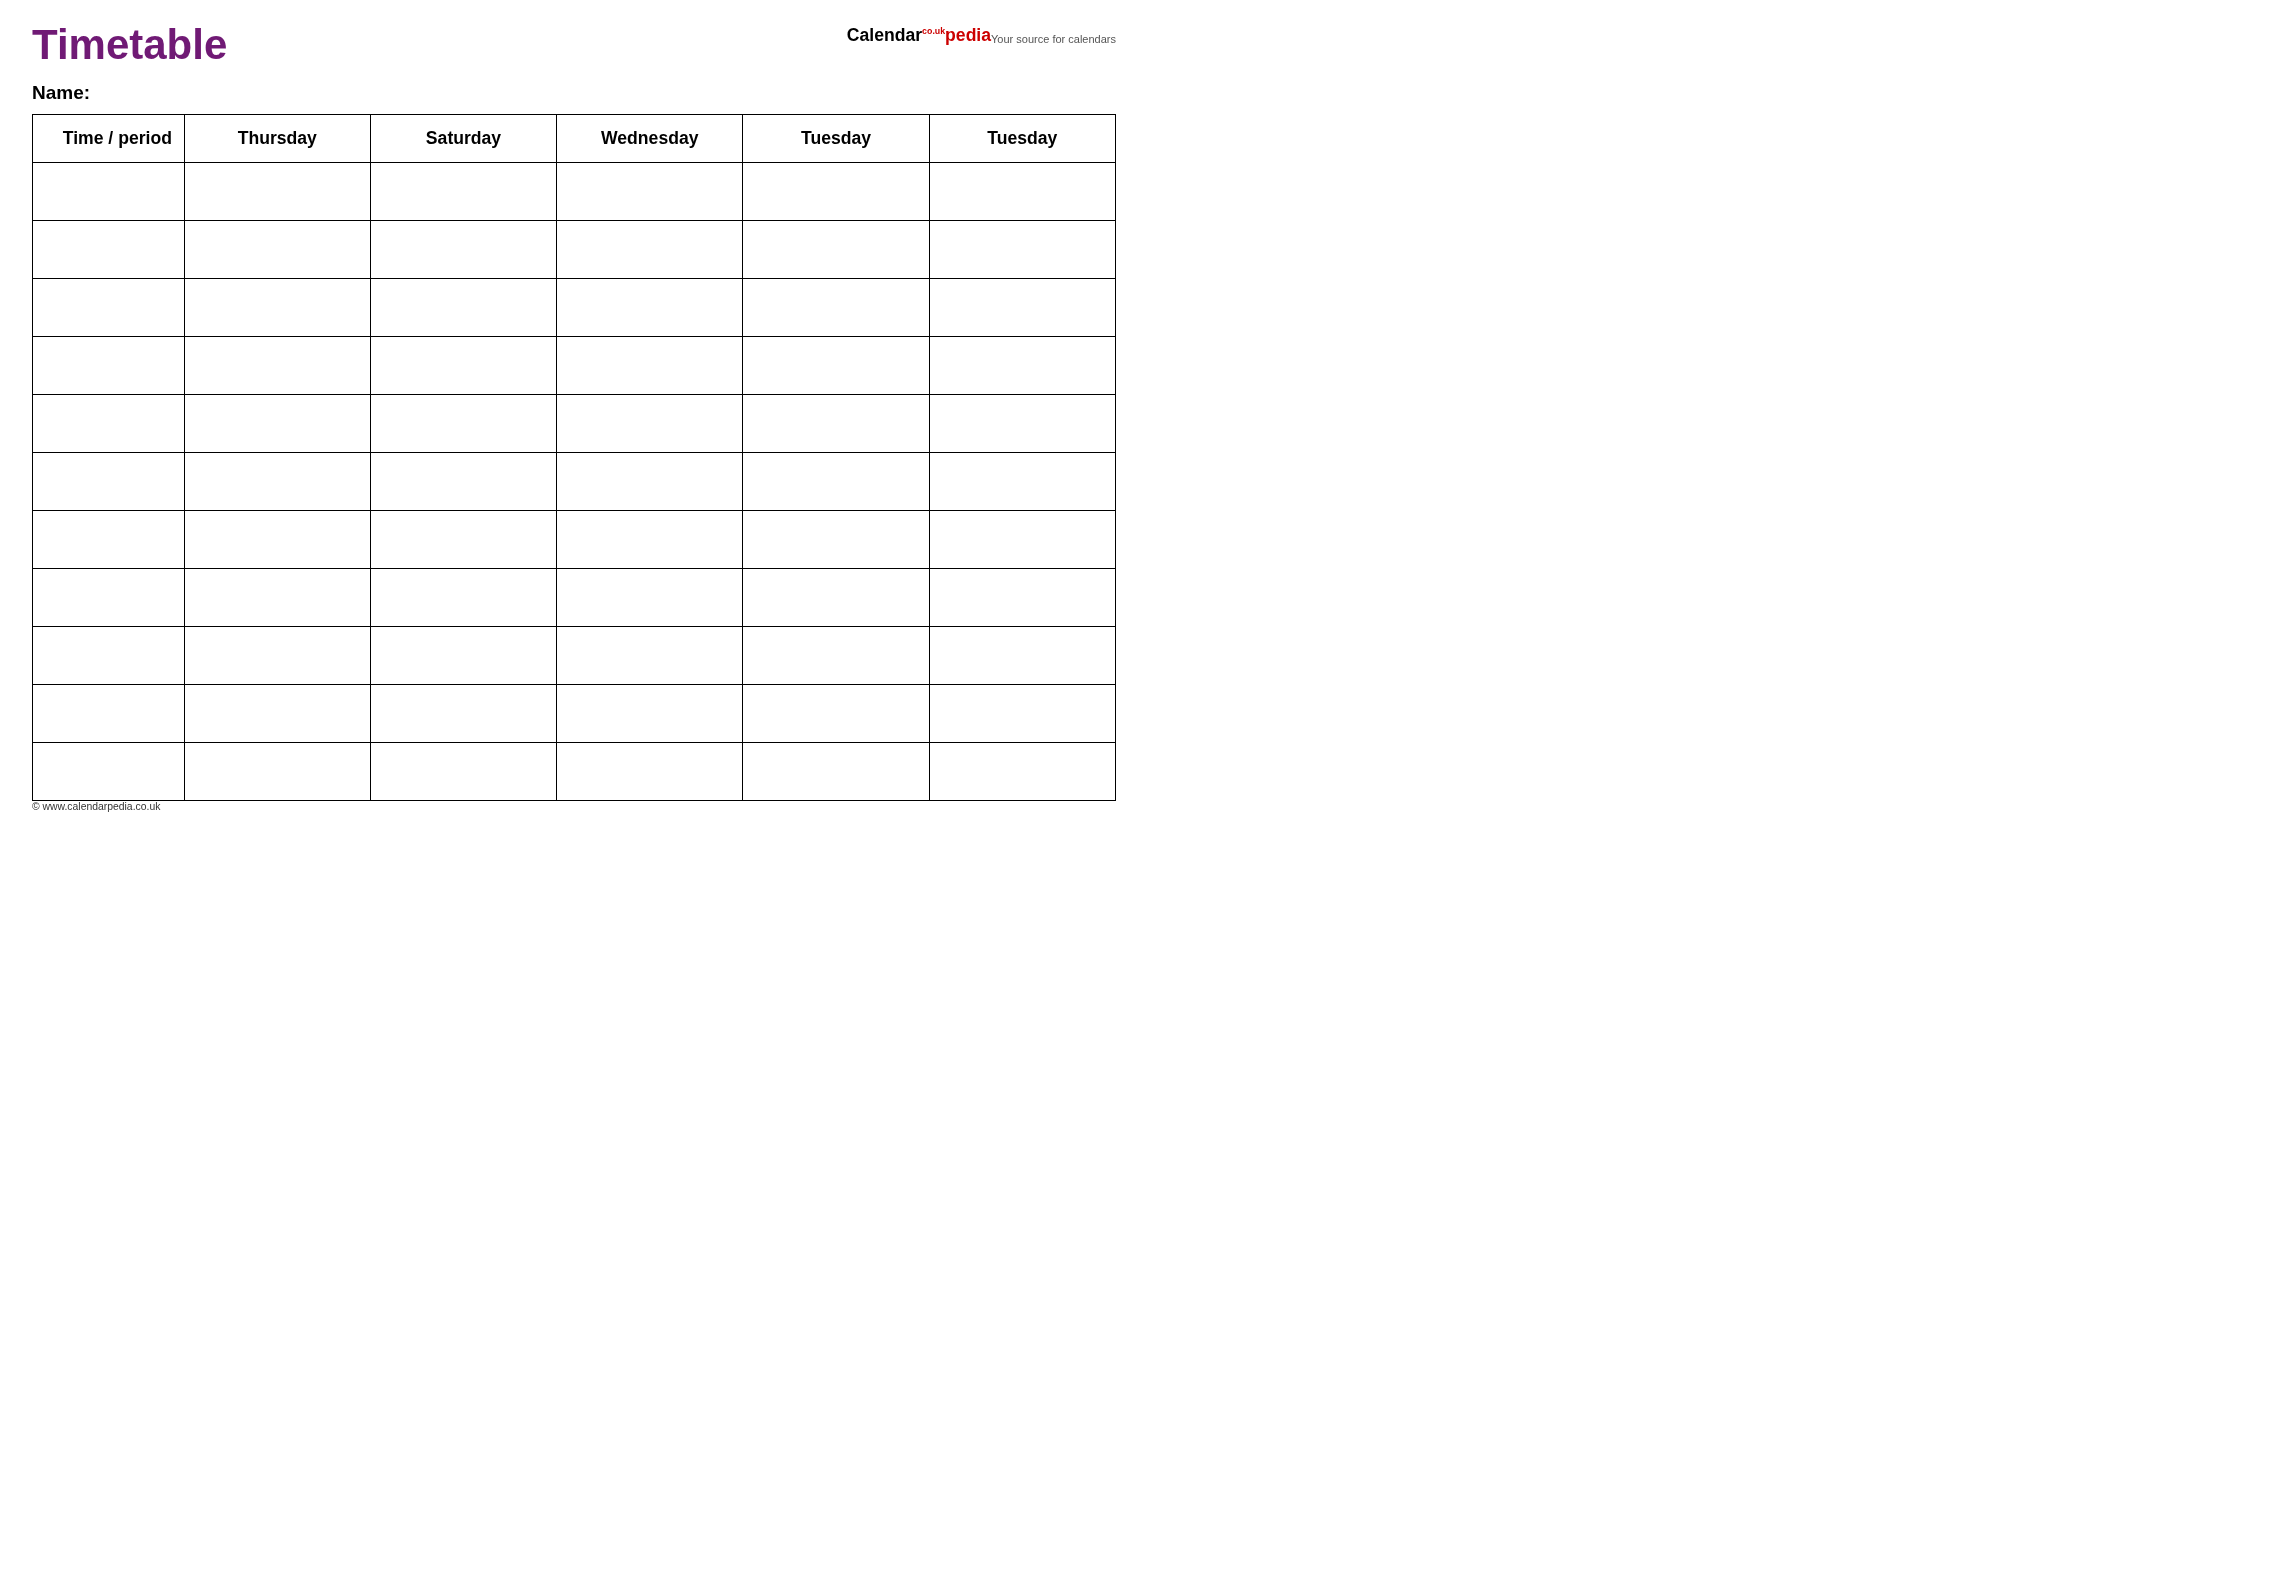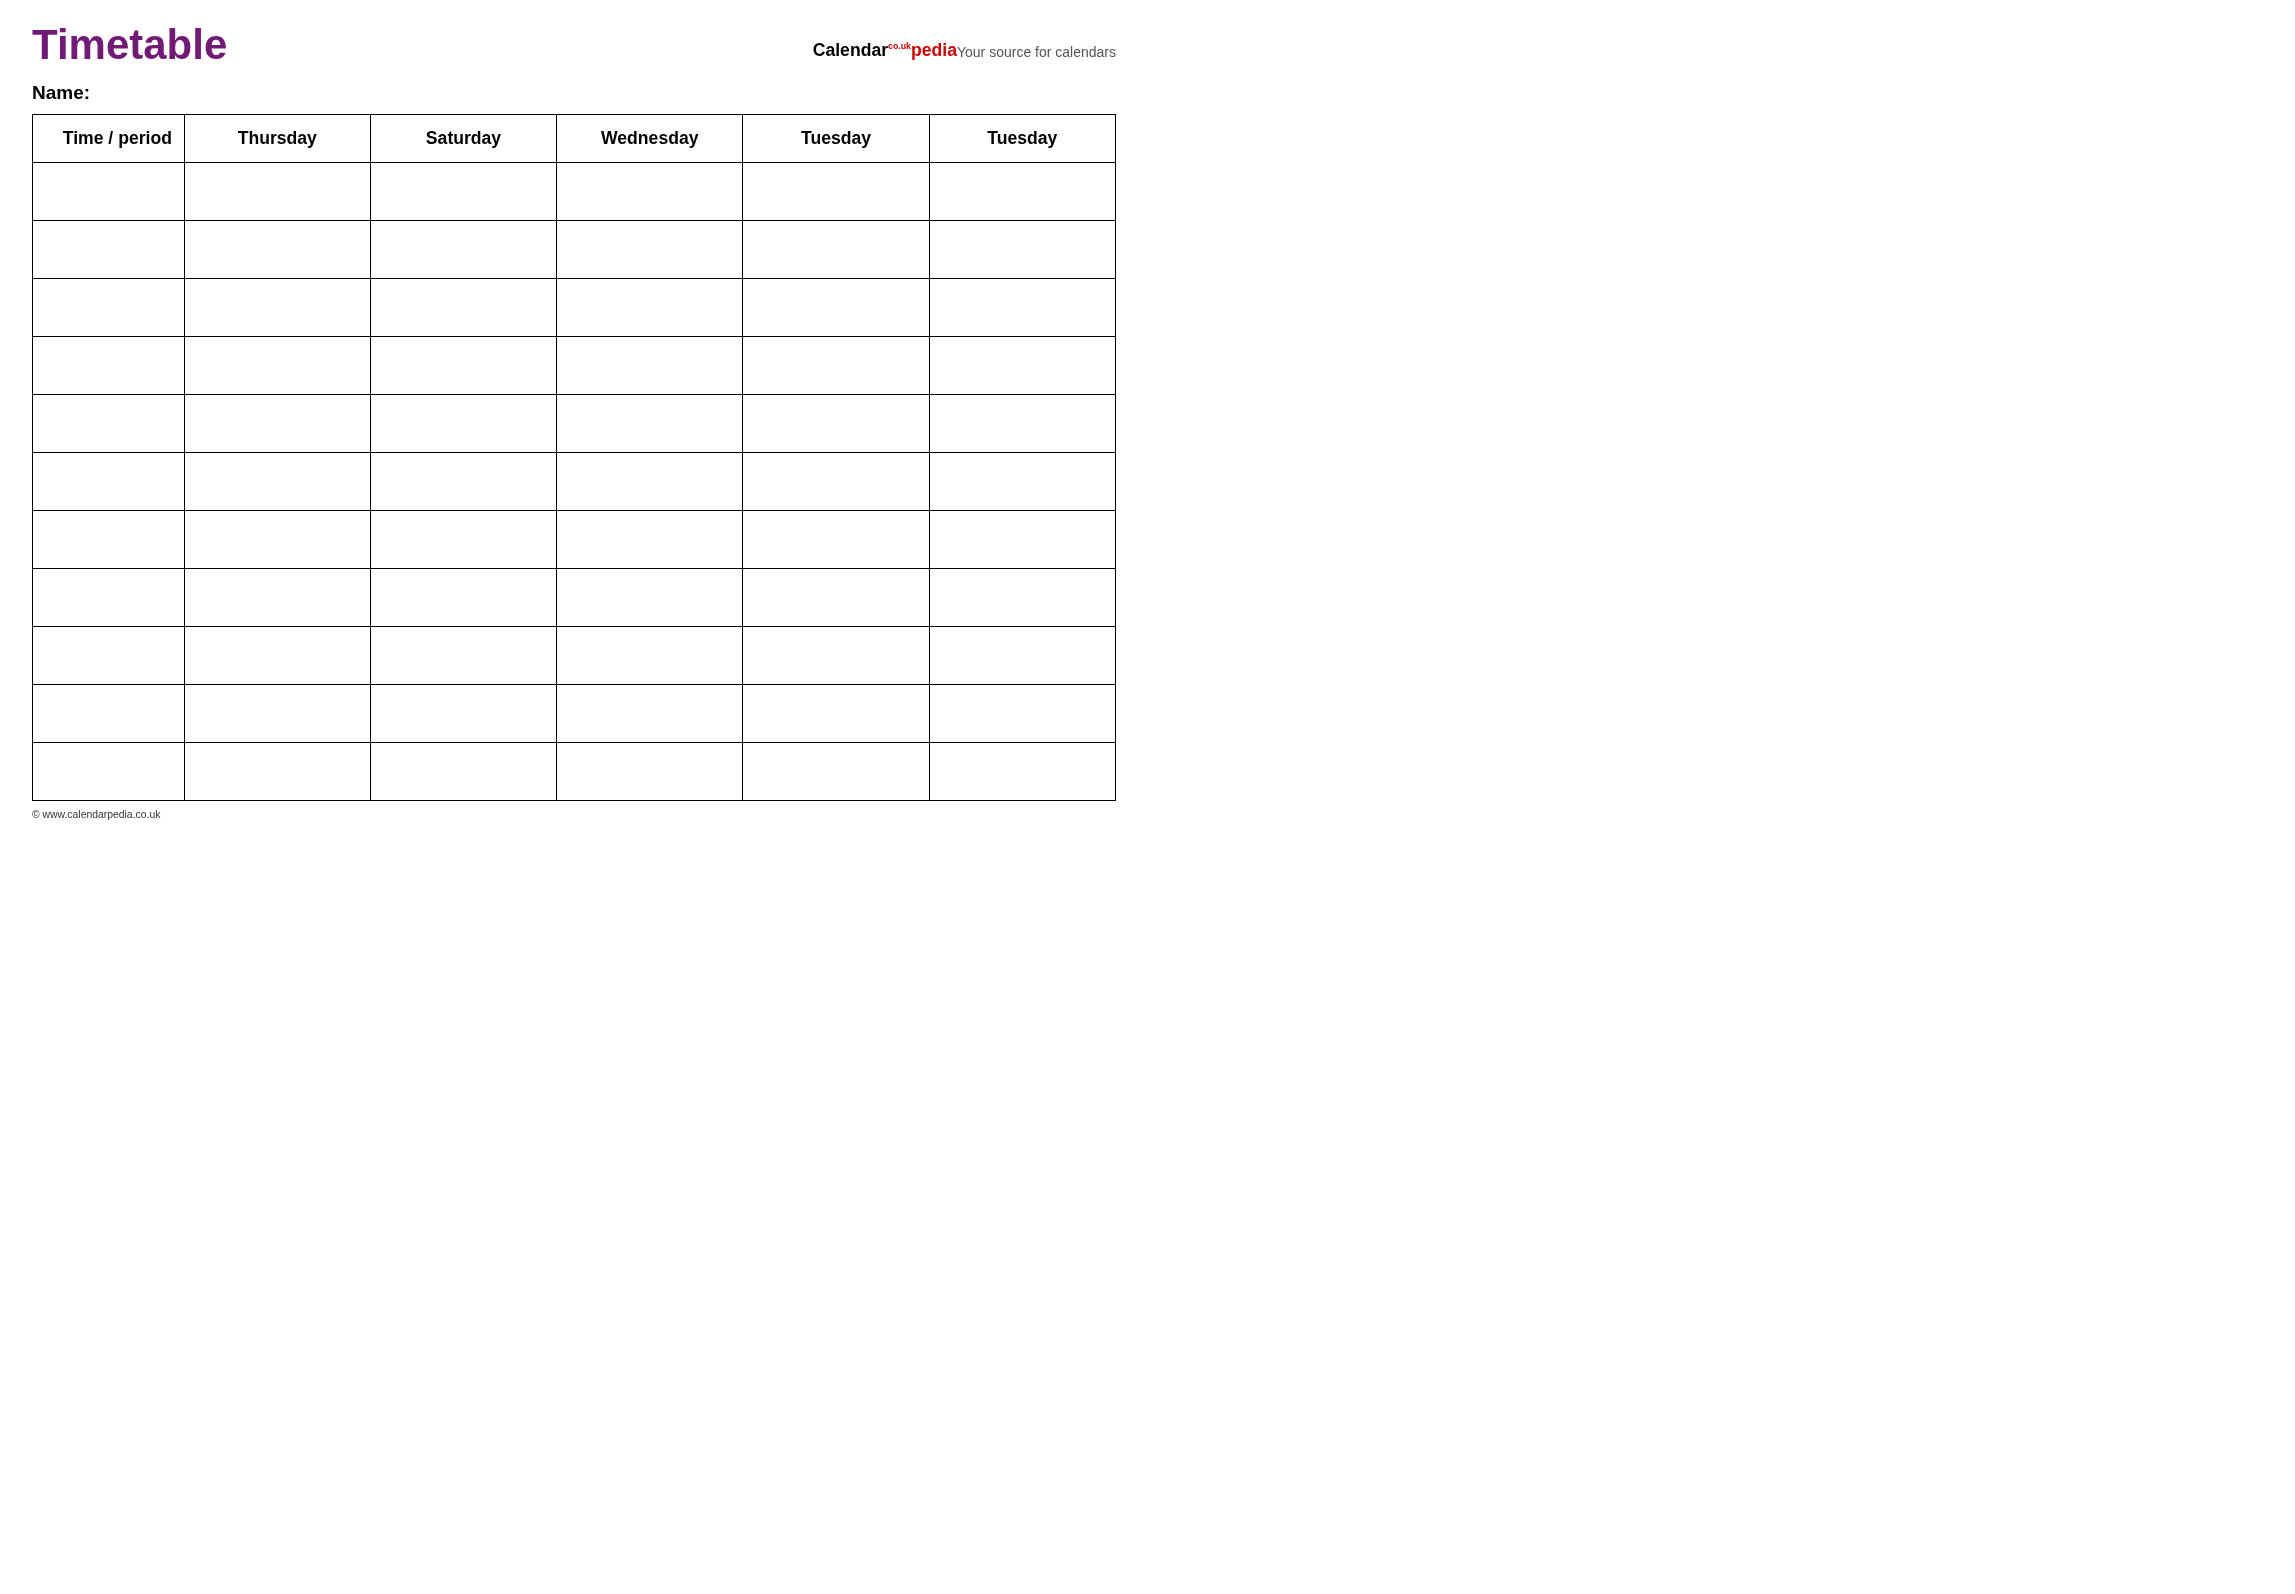--- a/index.html
+++ b/index.html
@@ -48,23 +48,23 @@
       color: #cc0000;
     }
 
     .logo-text .co-uk {
       font-size: 8.8px;
       color: #cc0000;
       vertical-align: super;
     }
 
     .logo-tagline {
-      font-size: 14px;
+      font-size: 11px;
       color: #555555;
-      margin-top: 20px;
+      margin-top: 9px;
     }
 
     .name-row {
       font-size: 19px;
       font-weight: bold;
       color: #000000;
       margin-bottom: 9.6px;
     }
 
     table {
@@ -96,21 +96,20 @@
     th:first-child {
       width: 14%;
       padding-left: 22px;
     }
 
     th:not(:first-child) {
       width: 17.2%;
     }
 
     .footer {
-      margin-top: 8px;
       font-size: 10.4px;
       color: #333333;
     }
   </style>
 </head>
 <body>
 
 <div class="header-area">
   <h1 class="title">Timetable</h1>
   <div class="logo-area">

